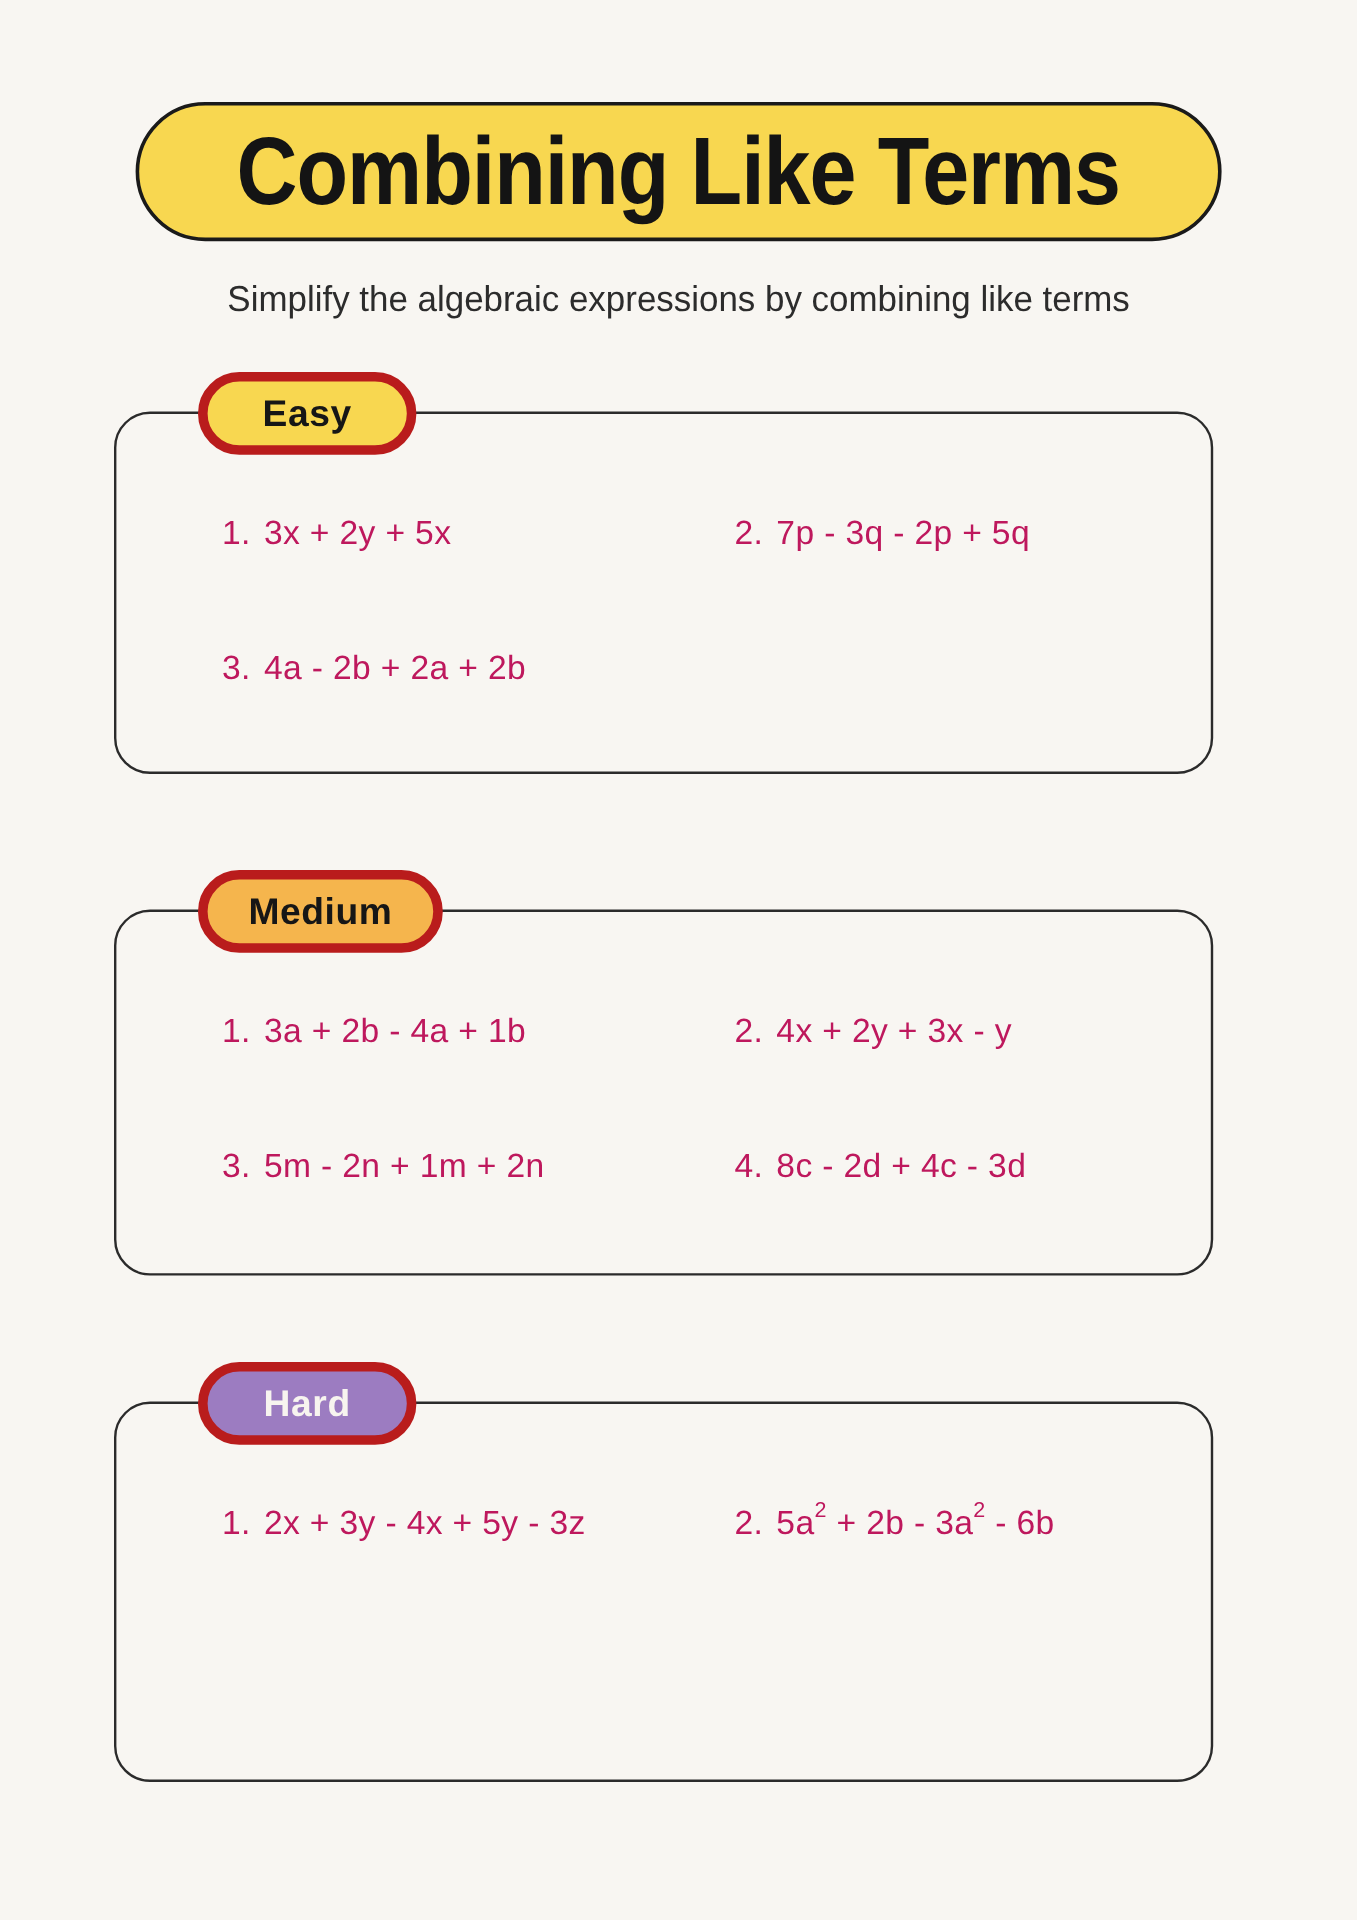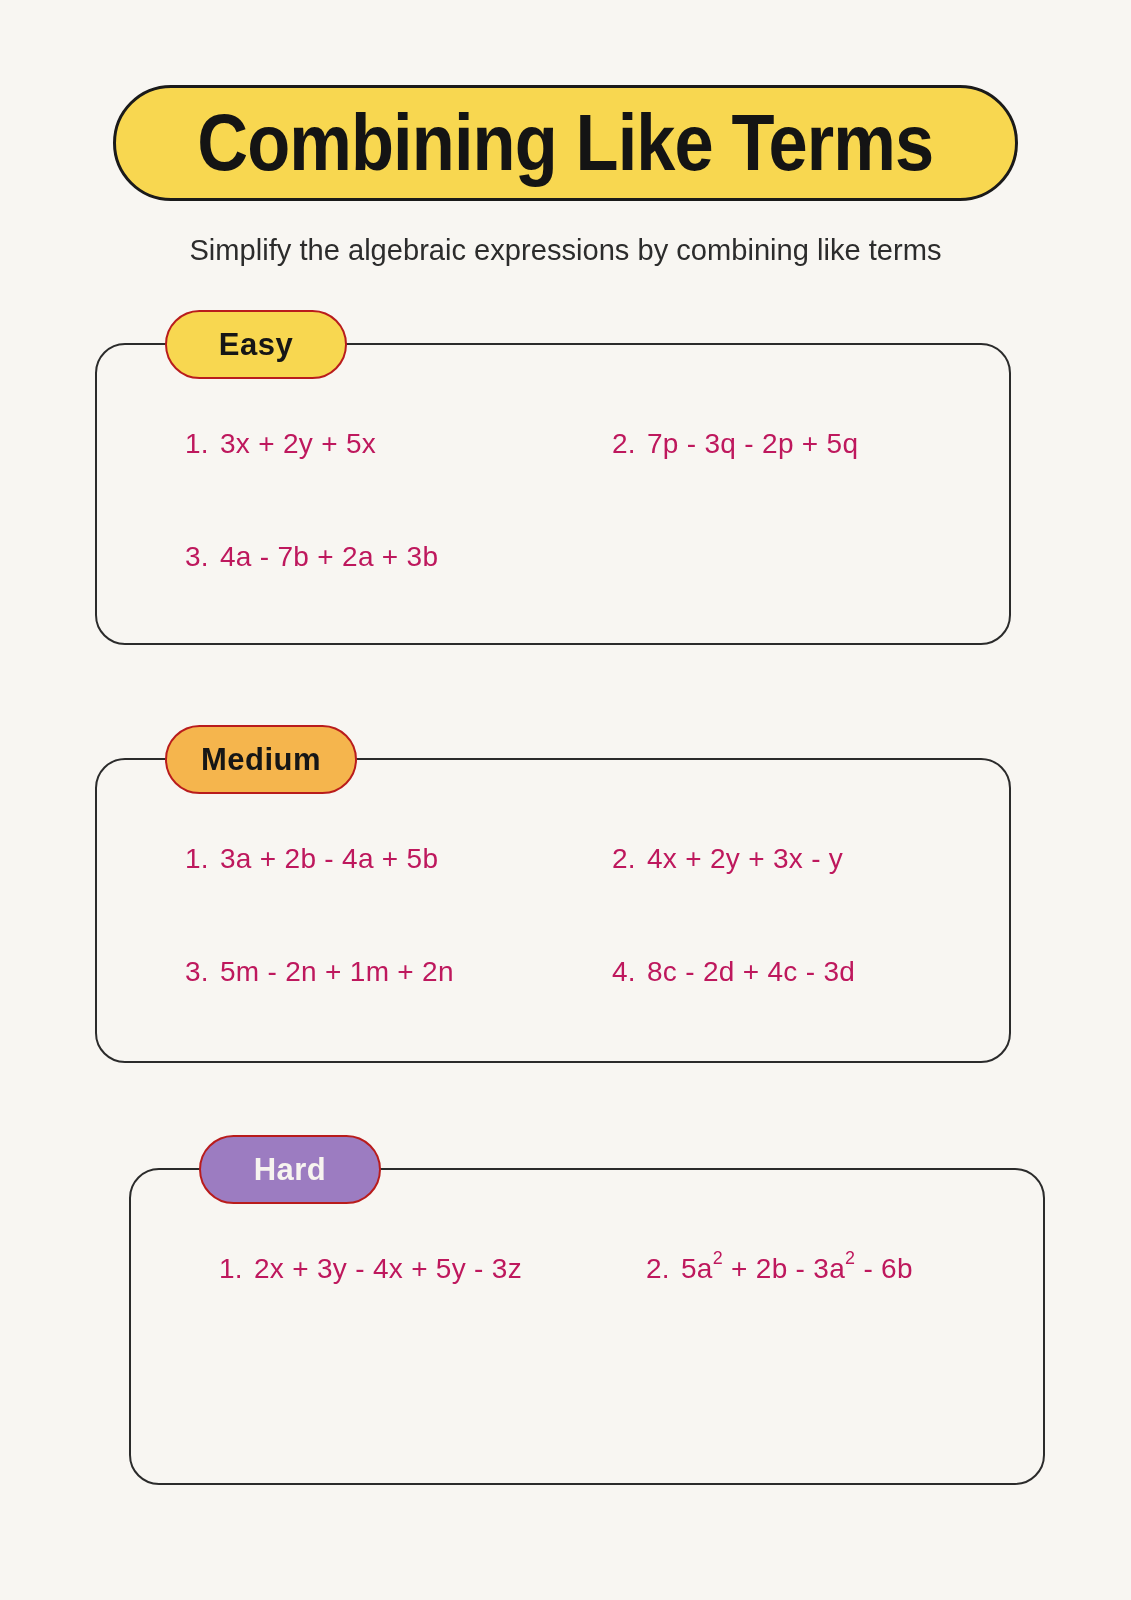--- a/index.html
+++ b/index.html
@@ -64,30 +64,30 @@
   
   .section {
     position: absolute;
     left: 95px;
     width: 916px;
     border: 2px solid var(--boxline, #2B2B2B);
     border-radius: 30px;
   }
   .section-easy   { top: 343px; height: 302px; }
   .section-medium { top: 758px; height: 305px; padding-left: 28px; }
-  .section-hard   { top: 1168px; height: 317px; margin-left: 34px; }
+  .section-hard   { top: 1168px; height: 317px; }
 
   .pill {
     position: absolute;
     top: -35px;
     left: 68px;
     min-width: 182px;
     height: 69px;
     padding: 0 34px;
-    border: 2px solid #b91c1c;
+    border: 8px solid #b91c1c;
     border-radius: 999px;
     display: flex;
     align-items: center;
     justify-content: center;
     font-size: 31px;
     font-weight: 700;
     letter-spacing: 0.5px;
   }
   .section-easy .pill   { background: var(--yellow, #F8D750); color: #161616; }
   .section-medium .pill { background: var(--orange, #F5B54D); color: #161616; }
@@ -129,30 +129,30 @@
   <div class="section section-easy">
     <div class="pill">Easy</div>
     <div class="problems">
       <div class="problem">
         <span class="num">1.</span><span class="expr">3x + 2y + 5x</span>
       </div>
       <div class="problem">
         <span class="num">2.</span><span class="expr">7p - 3q - 2p + 5q</span>
       </div>
       <div class="problem">
-        <span class="num">3.</span><span class="expr">4a - 7b + 2a + 3b</span>
+        <span class="num">3.</span><span class="expr">4a - 2b + 2a + 2b</span>
       </div>
     </div>
   </div>
 
   <div class="section section-medium">
     <div class="pill">Medium</div>
     <div class="problems">
       <div class="problem">
-        <span class="num">1.</span><span class="expr">3a + 2b - 4a + 5b</span>
+        <span class="num">1.</span><span class="expr">3a + 2b - 4a + 1b</span>
       </div>
       <div class="problem">
         <span class="num">2.</span><span class="expr">4x + 2y + 3x - y</span>
       </div>
       <div class="problem">
         <span class="num">3.</span><span class="expr">5m - 2n + 1m + 2n</span>
       </div>
       <div class="problem">
         <span class="num">4.</span><span class="expr">8c - 2d + 4c - 3d</span>
       </div>

